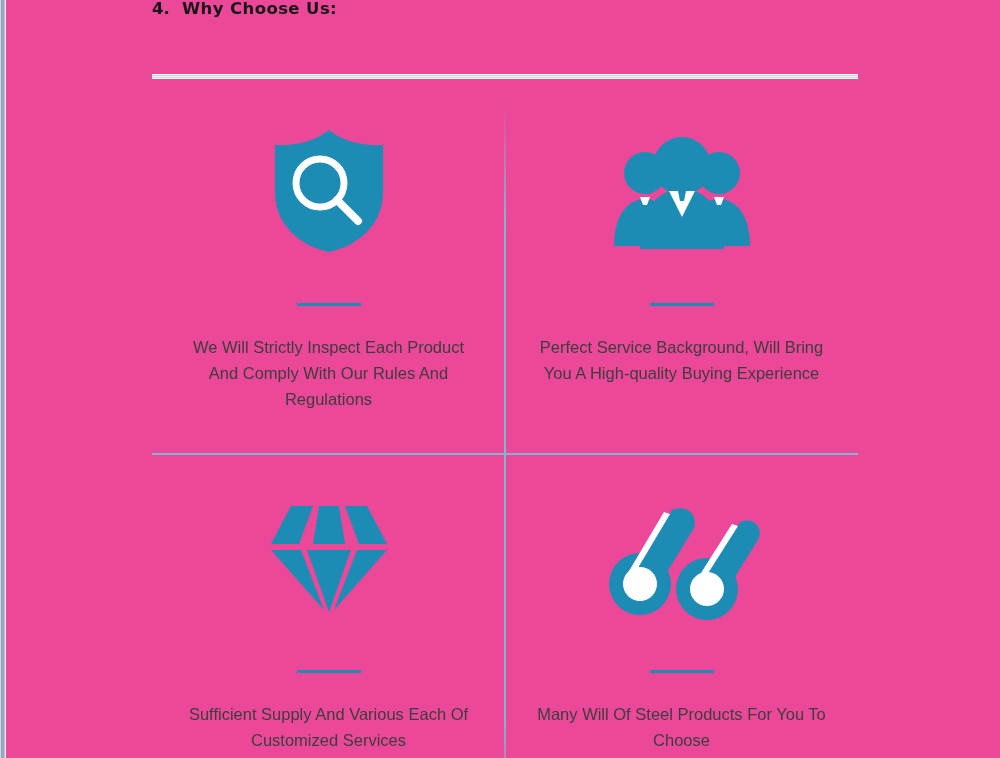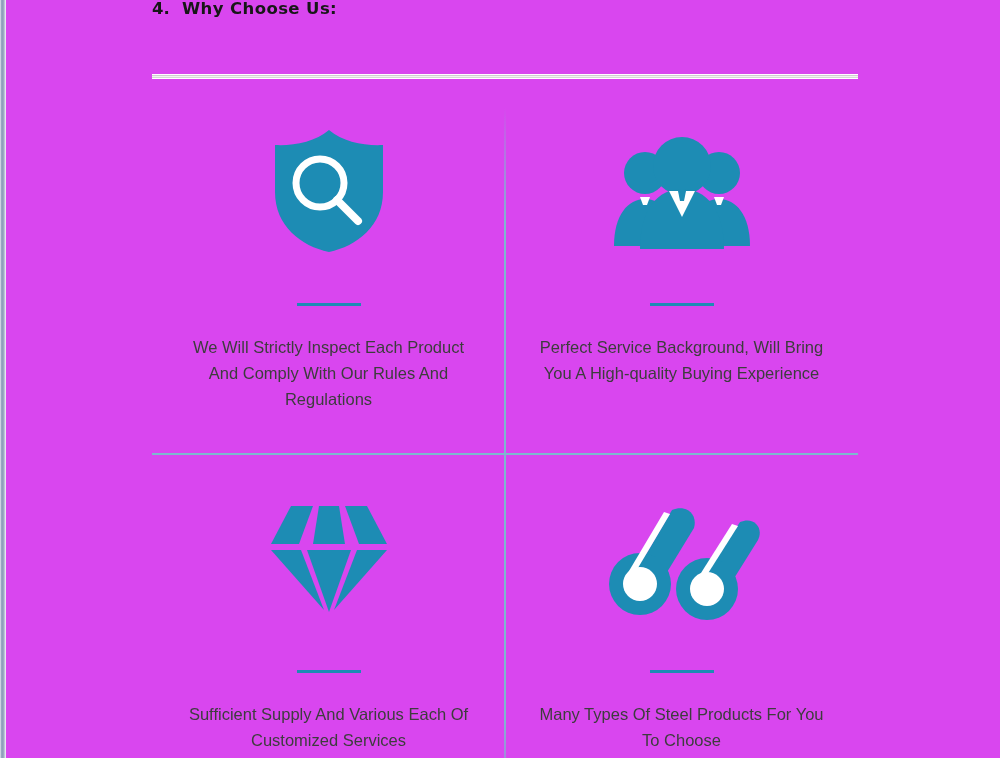--- a/index.html
+++ b/index.html
@@ -20,21 +20,21 @@
     position: absolute;
     left: 0; top: 0;
     width: 6px; height: 758px;
     background: linear-gradient(to right, #ffffff 0px, #9aa9c4 1px, #8d9cb8 3px, #c9d2e0 5px, #ffffff 6px);
   }
 
   .page {
     position: absolute;
     left: 0; top: 0;
     width: 1000px; height: 758px;
-    background: #d946ef;
+    background: #ec4899;
   }
 
   
   .section-heading {
     position: absolute;
     left: 152px;
     top: -1px;
     font-size: 16.5px;
     font-weight: bold;
     color: #171717;
@@ -286,20 +286,20 @@
               <path d="M62 16 L68 18 L30 82 L24 80 Z" fill="#ffffff"></path>
 
               <path d="M138 26 C152 20, 162 32, 156 44 L116 108 C108 120, 90 116, 90 100 Z"></path>
               <circle cx="105" cy="93" r="31" fill="#1d8cb4"></circle>
               <circle cx="105" cy="93" r="17" fill="#ffffff"></circle>
               <path d="M130 28 L136 30 L98 90 L92 88 Z" fill="#ffffff"></path>
             </g>
           </svg>
         </div>
         <div class="accent-rule"></div>
-        <div class="feature-text wide">Many Types Of Steel Products For You To Choose</div>
+        <div class="feature-text wide">Many Will Of Steel Products For You To Choose</div>
       </div>
     </div>
 
   </div>
 </div>
 
 <div class="viewer-edge"></div>
 
 </body></html>

